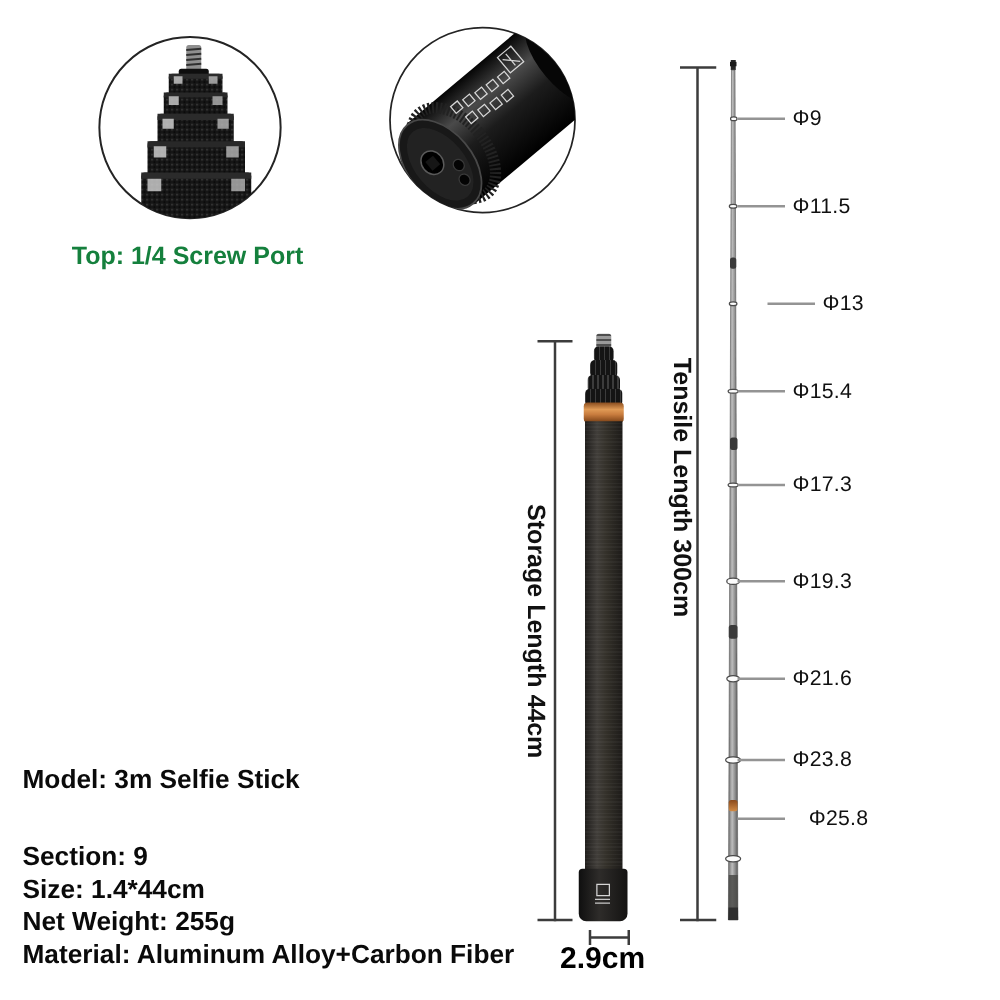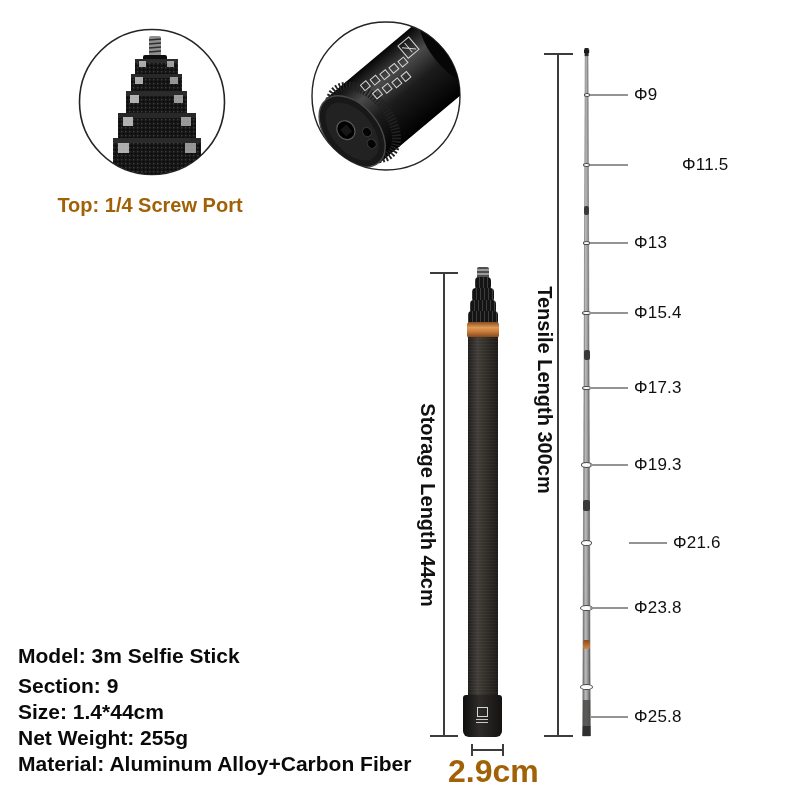--- a/index.html
+++ b/index.html
@@ -1,20 +1,20 @@
 <!DOCTYPE html>
 <html><head>
 <meta charset="utf-8">
 <style>
   html,body{margin:0;padding:0;background:#fff;}
   #stage{position:relative;width:800px;height:800px;background:#ffffff;overflow:hidden;
          font-family:"Liberation Sans",sans-serif;color:#0d0d0d;}
   .abs{position:absolute;}
   
-  .inset-label{position:absolute;font-weight:bold;font-size:20px;text-align:center;white-space:nowrap;color:#a16207;}
+  .inset-label{position:absolute;font-weight:bold;font-size:20px;text-align:center;white-space:nowrap;color:#15803d;}
   
   .vlabel{position:absolute;width:230px;height:26px;line-height:26px;text-align:center;
           font-weight:bold;font-size:20px;color:#111;transform:rotate(90deg);white-space:nowrap;}
   
   .mline-v{position:absolute;width:2px;background:#3c3c3c;}
   .mline-h{position:absolute;height:2px;background:#3c3c3c;}
   .tick-v{position:absolute;width:2px;height:12px;background:#3c3c3c;}
   
   .dia-row{position:absolute;left:590px;height:26px;display:flex;align-items:center;}
   .dia-line{display:inline-block;width:38px;height:2px;background:#949494;margin-right:6px;}
@@ -33,21 +33,21 @@
     background-blend-mode:normal;}
   .tube:after{content:"";position:absolute;inset:0;
     background:repeating-linear-gradient(0deg,rgba(255,255,255,.035) 0 1px,rgba(0,0,0,0) 1px 3px);}
   .endcap{position:absolute;left:463px;top:695px;width:39px;height:42px;border-radius:3px 3px 6px 6px;
     background:linear-gradient(90deg,#0f0f0f,#2e2c2a 42%,#141312);}
   .endcap .logo{position:absolute;left:13px;top:12px;width:13px;height:17px;opacity:.9;}
   .endcap .logo .sq{width:9px;height:8px;border:1px solid #e8e8e8;margin:0 auto;}
   .endcap .logo .ln{width:12px;height:1px;background:#d9d9d9;margin-top:2px;}
   
   .spec{position:absolute;left:18px;font-weight:bold;font-size:21px;color:#0a0a0a;white-space:nowrap;}
-  .dim-label{position:absolute;font-weight:bold;font-size:32px;color:#a16207;text-align:center;}
+  .dim-label{position:absolute;font-weight:bold;font-size:24px;color:#000000;}
 </style>
 </head>
 <body>
 
 <div id="stage">
 
   <svg class="abs" style="left:77px;top:27px;" width="150" height="150" viewBox="0 0 150 150">
     <defs>
       <clipPath id="c1">
           <circle cx="75" cy="75" r="72.5"></circle>
@@ -205,60 +205,60 @@
       <div class="joint" style="left: 581.25px; top: 462.35px; width: 10.5px; height: 5.3px;"></div>
       <div class="joint" style="left: 580.8px; top: 540.16px; width: 11.4px; height: 5.68px;"></div>
       <div class="joint" style="left: 580.35px; top: 604.97px; width: 12.3px; height: 6.06px;"></div>
       <div class="joint" style="left: 579.9px; top: 683.78px; width: 13.2px; height: 6.44px;"></div>
     </div>
   <div id="callouts">
       <div class="dia-row" style="top: 82px;">
         <span class="dia-line"></span>
         <span class="dia-label">Φ9</span>
       </div>
-      <div class="dia-row" style="top: 152px; gap: 48px;">
+      <div class="dia-row" style="top: 152px;">
         <span class="dia-line"></span>
         <span class="dia-label">Φ11.5</span>
       </div>
-      <div class="dia-row" style="top: 230px;">
+      <div class="dia-row" style="top: 230px; margin-left: 24px;">
         <span class="dia-line"></span>
         <span class="dia-label">Φ13</span>
       </div>
       <div class="dia-row" style="top: 300px; justify-content: flex-end;">
         <span class="dia-line"></span>
         <span class="dia-label">Φ15.4</span>
       </div>
       <div class="dia-row" style="top: 375px;">
         <span class="dia-line"></span>
         <span class="dia-label">Φ17.3</span>
       </div>
       <div class="dia-row" style="top: 452px;">
         <span class="dia-line"></span>
         <span class="dia-label">Φ19.3</span>
       </div>
-      <div class="dia-row" style="top: 530px; padding-left: 39px;">
+      <div class="dia-row" style="top: 530px;">
         <span class="dia-line"></span>
         <span class="dia-label">Φ21.6</span>
       </div>
       <div class="dia-row" style="top: 595px;">
         <span class="dia-line"></span>
         <span class="dia-label">Φ23.8</span>
       </div>
-      <div class="dia-row" style="top: 704px;">
+      <div class="dia-row" style="top: 642px; gap: 13px;">
         <span class="dia-line"></span>
         <span class="dia-label">Φ25.8</span>
       </div>
     </div>
 
   <div class="tick-v" style="left:471px;top:744px;"></div>
   <div class="mline-h" style="left:472px;top:749px;width:31px;"></div>
   <div class="tick-v" style="left:502px;top:744px;"></div>
   <div class="dim-label" style="left:448px;top:753px;width:90px;">2.9cm</div>
 
   <div>
-    <div class="spec" style="top:644px;">Model: 3m Selfie Stick</div>
+    <div class="spec" style="top:612px;">Model: 3m Selfie Stick</div>
     <div class="spec" style="top:674px;">Section: 9</div>
     <div class="spec" style="top:700px;">Size: 1.4*44cm</div>
     <div class="spec" style="top:726px;">Net Weight: 255g</div>
     <div class="spec" style="top:752px;">Material: Aluminum Alloy+Carbon Fiber</div>
   </div>
 
 </div>
 
 </body></html>

